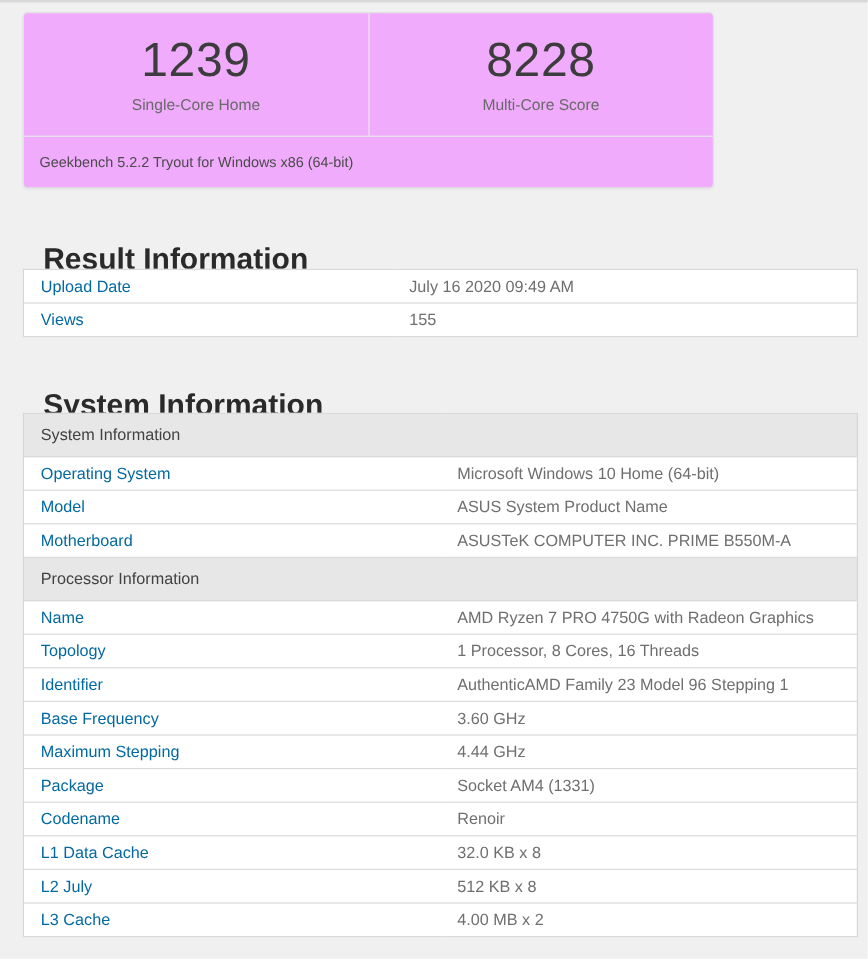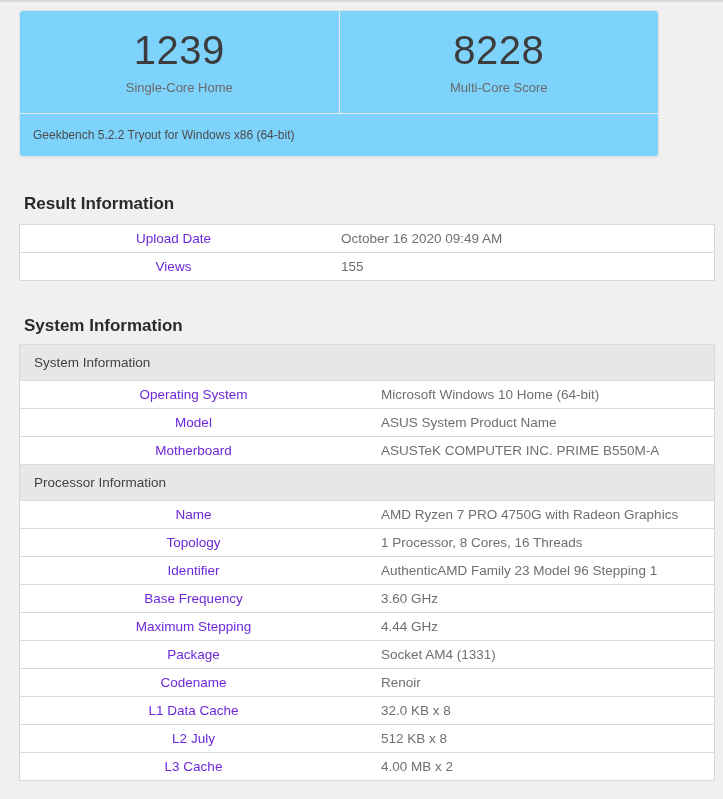--- a/index.html
+++ b/index.html
@@ -18,22 +18,22 @@
     position: absolute;
     top: 0; left: 0; right: 0;
     height: 2px;
     background: #d8d8da;
   }
   
   .score-card {
     position: absolute;
     top: 10px;
     left: 19px;
-    width: 640px;
-    background: #7dd3fc;
+    width: 576px;
+    background: #f0abfc;
     border: 1px solid #e1e1e2;
     border-radius: 4px;
     box-shadow: 0 1px 2px rgba(0,0,0,0.04);
     box-sizing: border-box;
   }
   .score-grid {
     display: flex;
   }
   .score-cell {
     flex: 1 1 50%;
@@ -57,22 +57,22 @@
   .card-footer {
     border-top: 1px solid #e8e8e8;
     padding: 14px 13px;
     font-size: 12px;
     color: #4b4b4b;
   }
   
   .section-heading {
     position: absolute;
     left: 20px;
-    margin: 4px;
-    font-size: 17px;
+    margin: 16px;
+    font-size: 25px;
     line-height: 22px;
     font-weight: bold;
     color: #2a2a2a;
   }
   #result-heading { top: 189px; }
   #system-heading { top: 311px; }
   
   .info-table {
     position: absolute;
     left: 19px;
@@ -89,23 +89,23 @@
   }
   .info-table td, .info-table th {
     border-left: none;
     border-right: none;
   }
   .info-table tr > *:first-child { border-left: 1px solid #d6d6d7; }
   .info-table tr > *:last-child  { border-right: 1px solid #d6d6d7; }
   .info-table .row-label {
     width: 279px;
     padding: 6px 14px;
-    text-align: center;
+    text-align: left;
     font-weight: normal;
-    color: #6d28d9;
+    color: #0369a1;
     height: 15px;
     vertical-align: middle;
     white-space: nowrap;
   }
   .info-table .row-value {
     padding: 6px 14px;
     color: #6f6f6f;
     vertical-align: middle;
     white-space: nowrap;
   }
@@ -136,21 +136,21 @@
   </div>
   <div class="card-footer">Geekbench 5.2.2 Tryout for Windows x86 (64-bit)</div>
 </div>
 
 <h2 class="section-heading" id="result-heading">Result Information</h2>
 
 <table class="info-table" id="result-table">
   <tbody>
     <tr>
       <th class="row-label">Upload Date</th>
-      <td class="row-value">October 16 2020 09:49 AM</td>
+      <td class="row-value">July 16 2020 09:49 AM</td>
     </tr>
     <tr>
       <th class="row-label">Views</th>
       <td class="row-value">155</td>
     </tr>
   </tbody>
 </table>
 
 <h2 class="section-heading" id="system-heading">System Information</h2>
 

